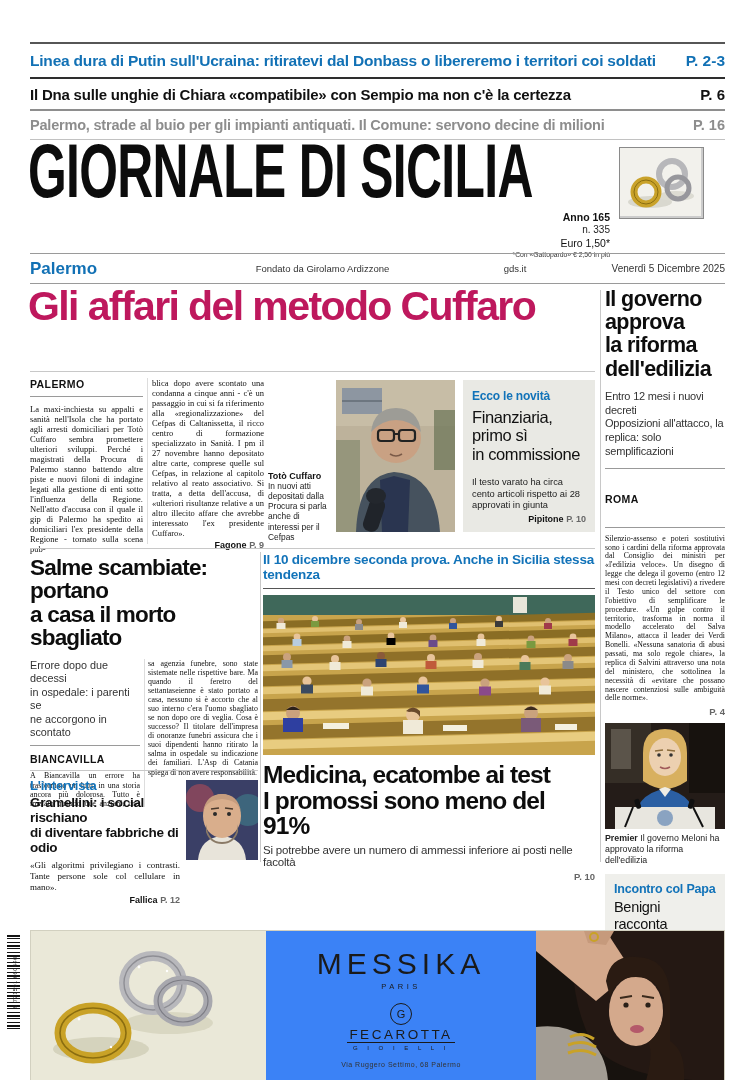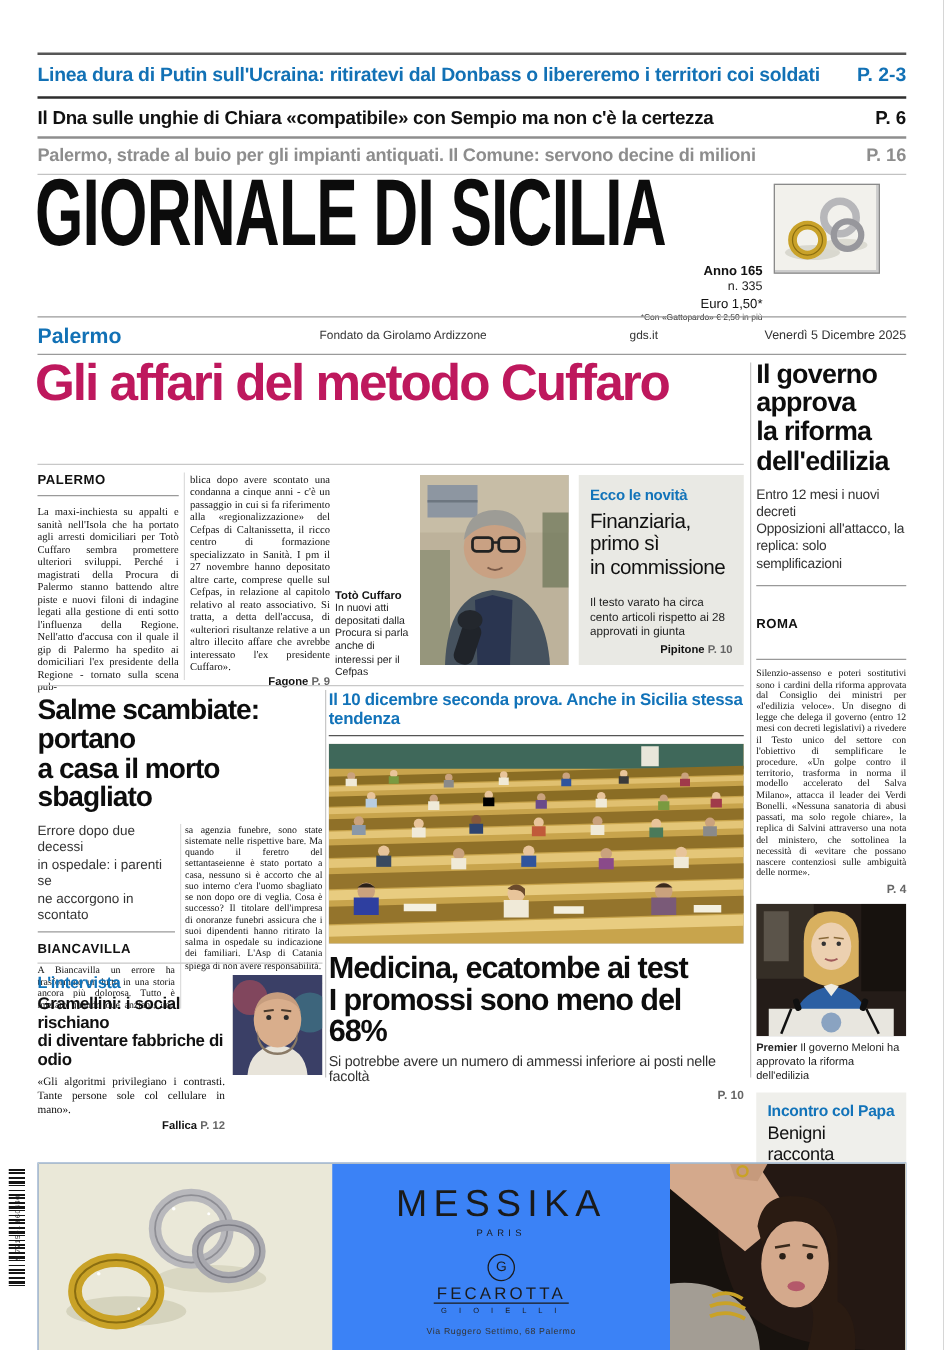--- a/index.html
+++ b/index.html
@@ -392,21 +392,21 @@
               <path d="M-7 -3 Q0 -10 7 -3 Z" fill="#3a2a1c"></path>
               <rect x="-10" y="5" width="20" height="14" fill="#7a5a78"></rect>
             </g>
           <rect x="60" y="128" width="26" height="6" fill="#f4f0e0"></rect>
           <rect x="180" y="130" width="24" height="6" fill="#f4f0e0"></rect>
           <rect x="292" y="129" width="22" height="6" fill="#f4f0e0"></rect>
         </g>
       </svg>
     </div>
     <div class="med-hl pre">Medicina, ecatombe ai test
-I promossi sono meno del 68%</div>
+I promossi sono meno del 91%</div>
     <div class="med-sub">Si potrebbe avere un numero di ammessi inferiore ai posti nelle facoltà</div>
     <div class="pgright">P. 10</div>
   </div>
 
   <div class="gov">
     <div class="gov-hl pre">Il governo
 approva
 la riforma
 dell'edilizia</div>
     <div class="gov-sub pre">Entro 12 mesi i nuovi decreti

